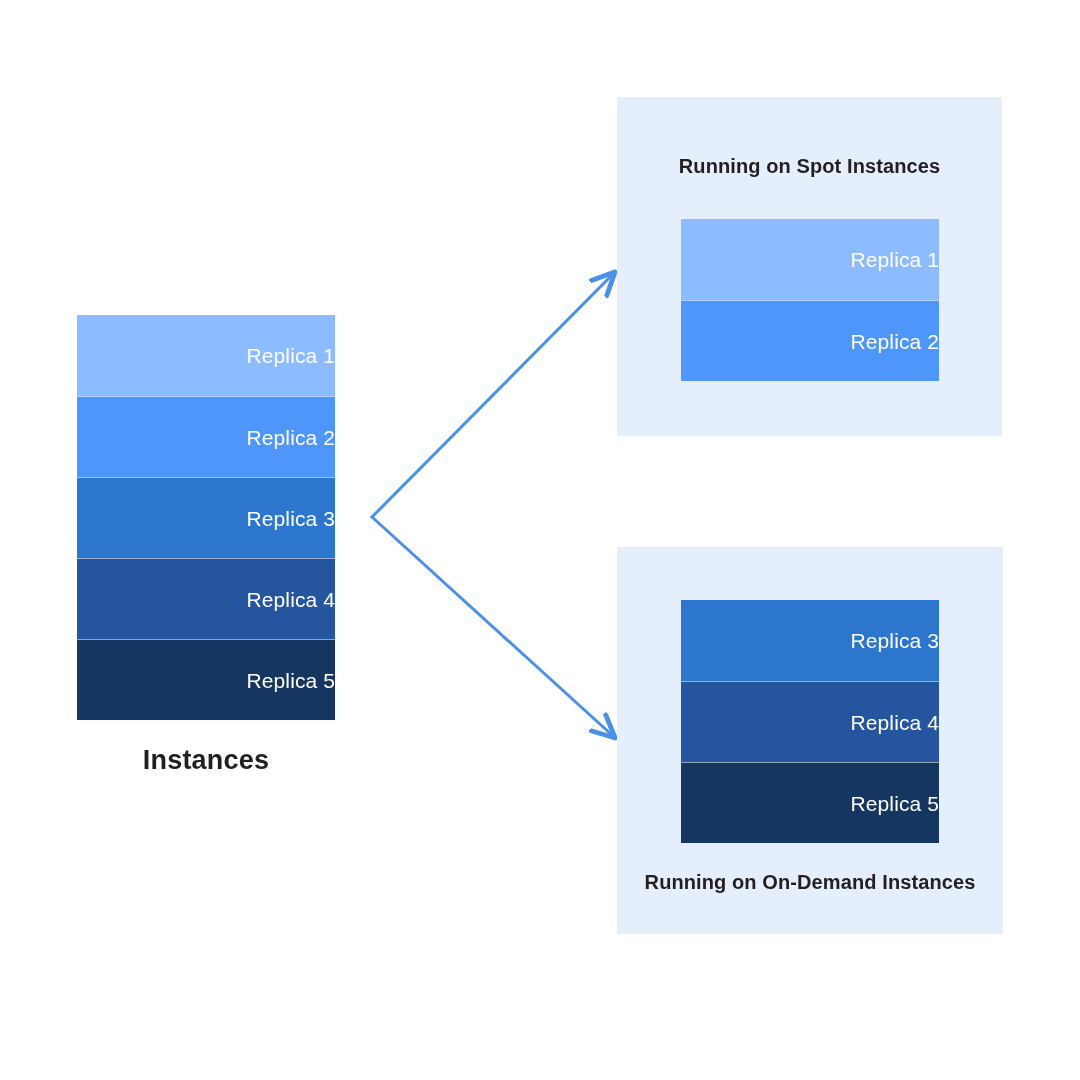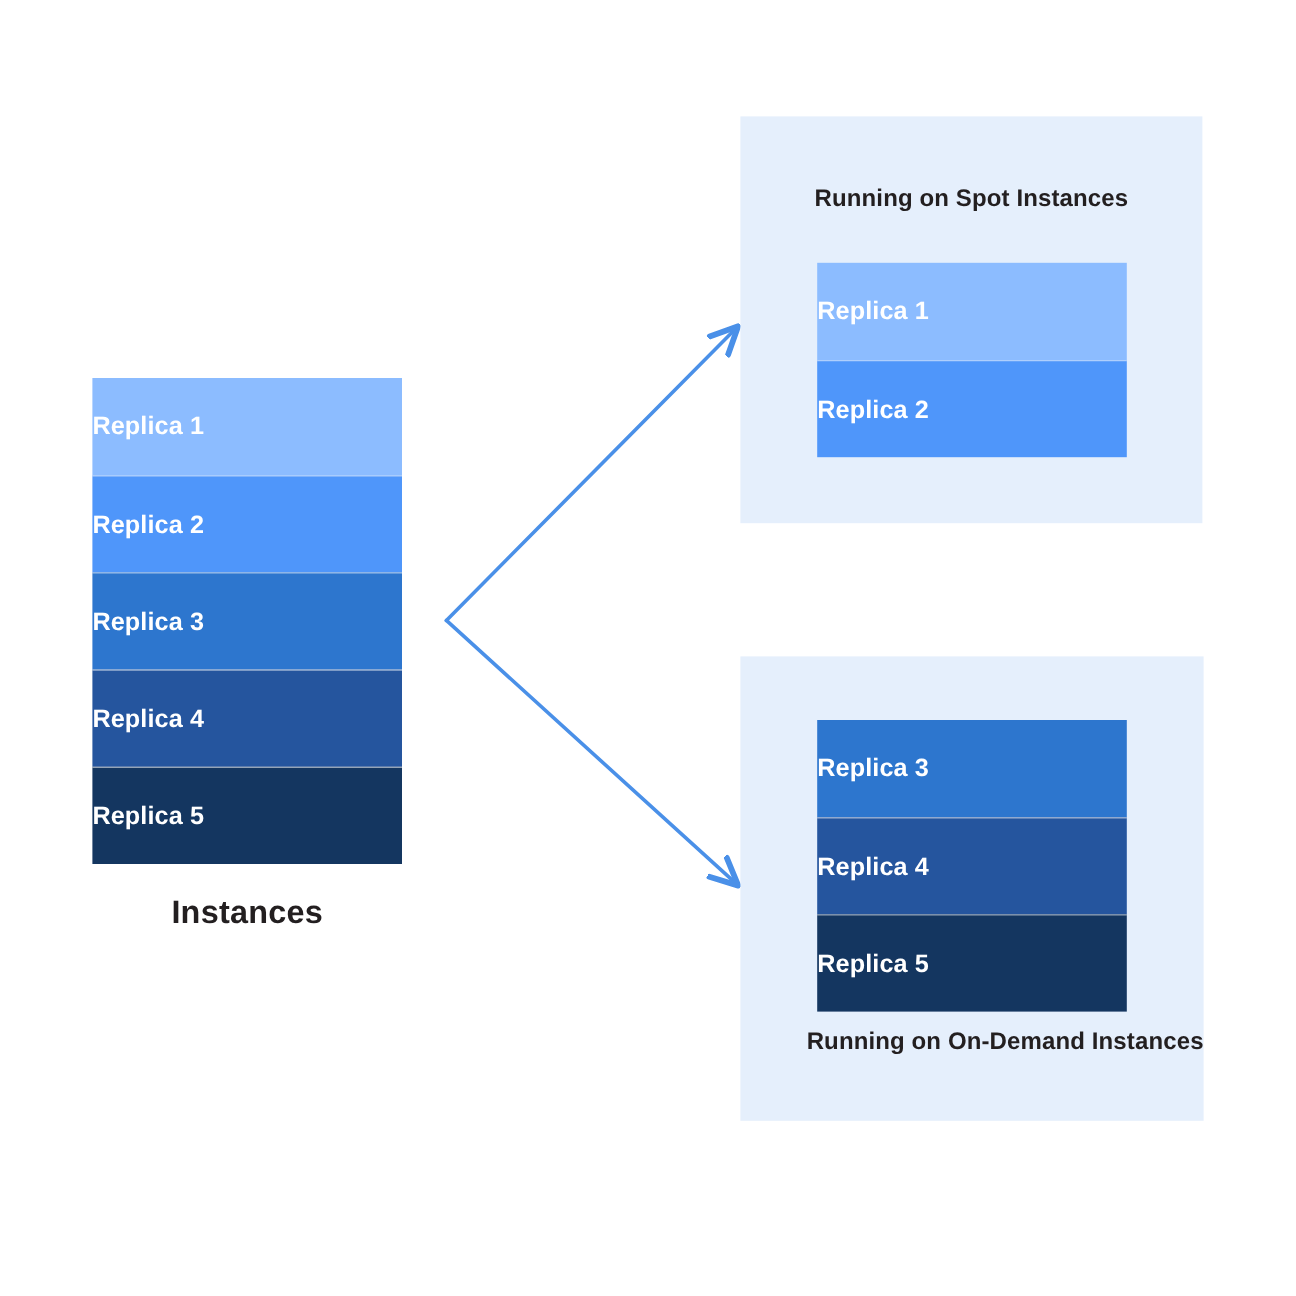--- a/index.html
+++ b/index.html
@@ -31,25 +31,25 @@
     width: 1080px;
     height: 1080px;
     pointer-events: none;
   }
 
   
   .replica-block {
     position: relative;
     display: flex;
     align-items: center;
-    justify-content: flex-start;
+    justify-content: flex-end;
     box-sizing: border-box;
     color: #ffffff;
     font-size: 21px;
-    font-weight: 700;
+    font-weight: 400;
     letter-spacing: 0.1px;
     line-height: 1;
     border-top: 1px solid rgba(255,255,255,0.55);
   }
   .replica-block:first-child {
     border-top: none;
   }
   .replica-label {
     display: block;
     white-space: nowrap;
@@ -108,21 +108,21 @@
     left: 0;
     width: 100%;
     text-align: center;
     font-size: 20px;
     font-weight: 700;
     color: #231f20;
     letter-spacing: 0.1px;
     white-space: nowrap;
   }
   #panel-spot .panel-title { top: 58px; }
-  #panel-ondemand .panel-title { top: 310px; text-align: right; }
+  #panel-ondemand .panel-title { top: 324px; }
 
   .panel-stack {
     position: absolute;
     left: 64px;
     width: 258px;
     display: flex;
     flex-direction: column;
   }
   .panel-stack .replica-block {
     height: 81px;

